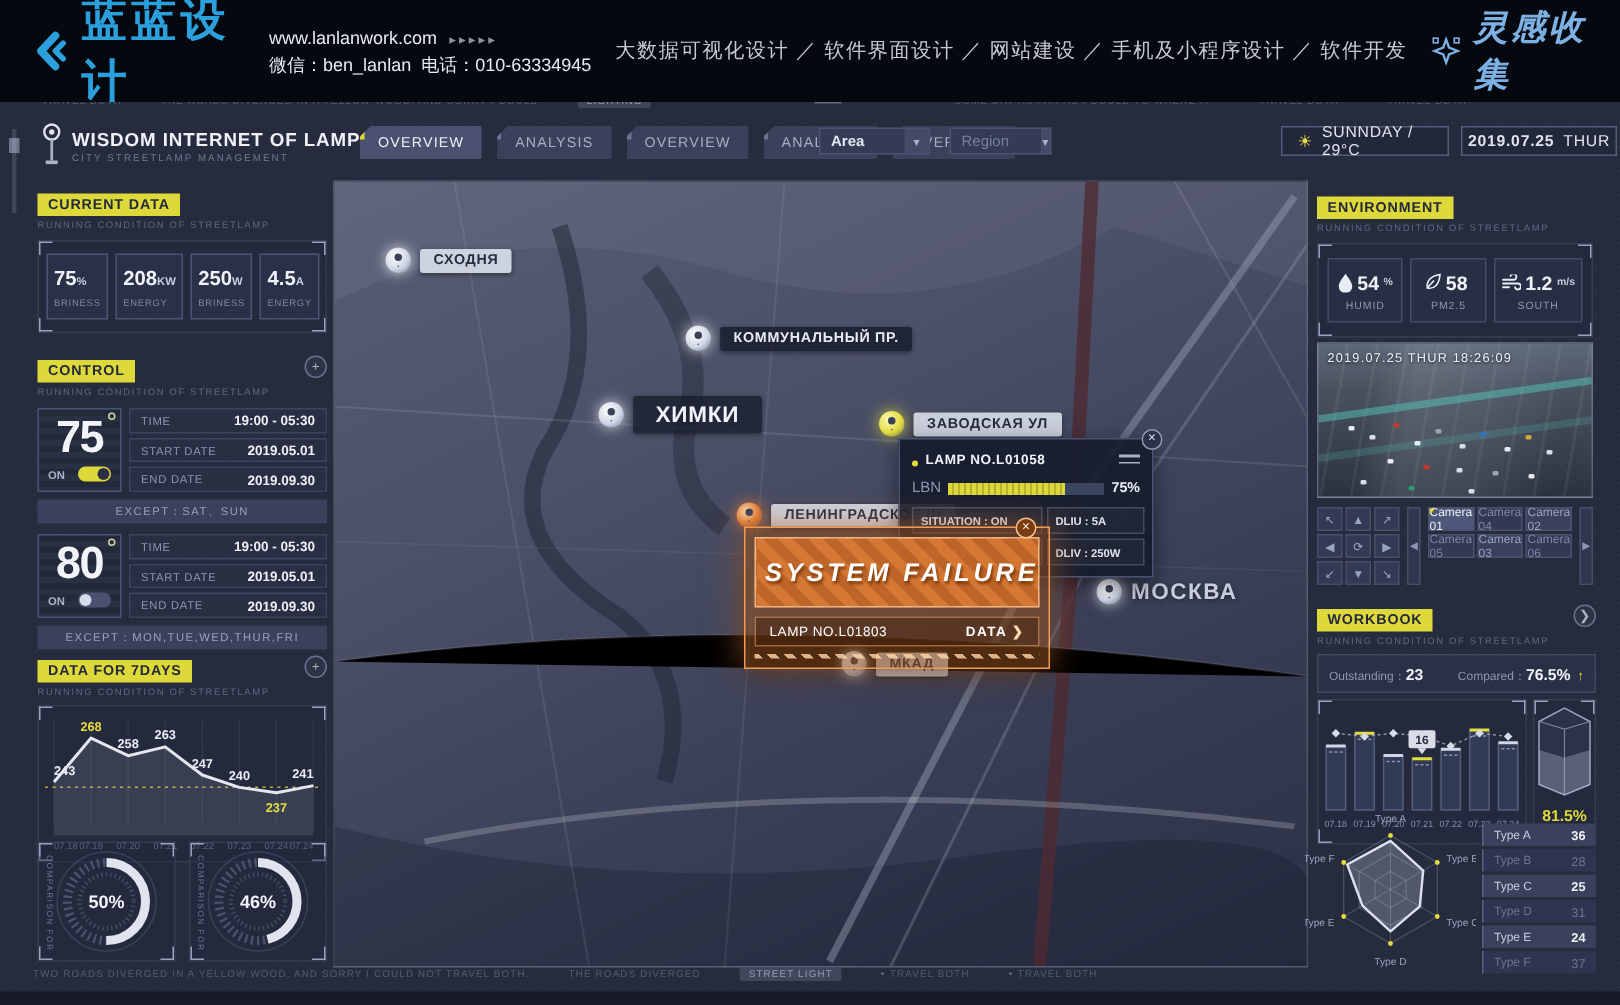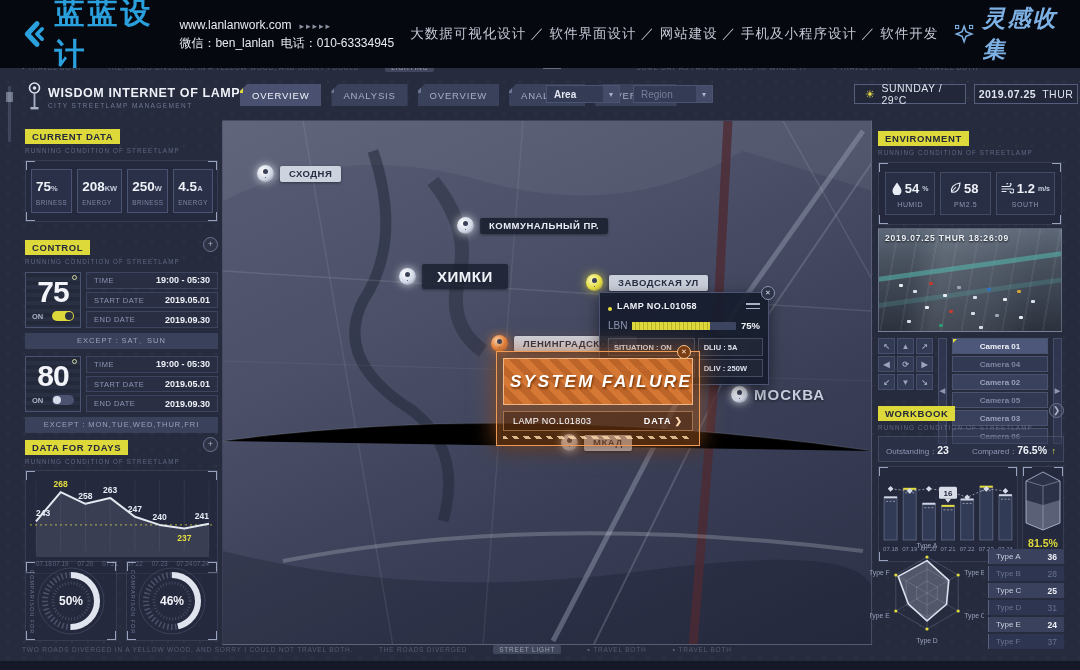--- a/index.html
+++ b/index.html
@@ -55,21 +55,21 @@
   .tab { position:relative; min-width:58px; text-align:center; background:#3a415a; color:#a7afc6;
     font-size:9.5px; letter-spacing:.8px; padding:6px 12px 5px;
     clip-path:polygon(7px 0,100% 0,100% 100%,0 100%,0 7px); cursor:pointer; }
   .tab::before { content:""; position:absolute; left:0; top:0; width:3px; height:9px; background:#6a7390; }
   .tab.active { background:#4a5170; color:#eef1f7; }
   .tab.active::before { background:#ded93b; }
   .selects { position:absolute; left:518px; top:3px; display:flex; gap:13px; }
   .select { width:74px; height:18px; background:#343b54; border:1px solid #4a5472;
     display:flex; align-items:center; justify-content:space-between; padding-left:7px;
     font-size:10px; cursor:pointer; }
-  .select.dim { color:#767f9c; width:80px;gap:21px; }
+  .select.dim { color:#767f9c; width:68px;gap:21px; }
   .select b { font-weight:bold; color:#e3e7f1; }
   .select .caret { width:16px; height:16px; background:#434b68; color:#aab2c8;
     display:flex; align-items:center; justify-content:center; font-size:8px; }
   .hdr-box { position:absolute; top:2px; height:20px; border:1px solid #545d7c;
     display:flex; align-items:center; gap:6px; padding:0 10px; font-size:10.5px;
     color:#dfe3ee; letter-spacing:.5px; background:rgba(30,35,52,.4); }
   .hdr-weather { left:826px; width:112px; }
   .hdr-date { left:946px; width:104px; justify-content:center; }
   .sun-ico { color:#f0e14a; font-size:11px; }
   .hdr-date b { font-weight:bold; }
@@ -197,42 +197,42 @@
   
   .p-env { position:absolute; left:878px; top:70px; width:184px; }
   .env-grid { margin-top:6px; padding:9px 6px; display:grid; grid-template-columns:repeat(3,1fr); gap:5px; }
   .env-card { border:1px solid rgba(120,130,160,.35); background:rgba(48,55,80,.4);
     padding:8px 4px 6px; text-align:center; }
   .env-top { display:flex; align-items:center; justify-content:center; gap:3px; }
   .env-card .v { font-size:13px; font-weight:bold; color:#eef1f7; }
   .env-card .u { font-size:7px; font-weight:bold; color:#c7cddd; }
   .env-card .l { font-size:7px; color:#8d96b2; margin-top:5px; letter-spacing:.6px; }
 
-  .p-camera { position:absolute; left:878px; top:170px; width:184px;font-weight:bold; }
+  .p-camera { position:absolute; left:878px; top:170px; width:184px; }
   .video { position:relative; height:104px; border:1px solid rgba(160,170,198,.4); overflow:hidden;
     background:linear-gradient(180deg,#5d6878 0%,#49525f 30%,#39404d 70%,#2c323d 100%); }
   .video .road { position:absolute; inset:0;
     background:linear-gradient(100deg, transparent 20%, rgba(180,190,200,.18) 35%, rgba(120,130,145,.25) 60%, transparent 85%),
                repeating-linear-gradient(100deg, transparent 0 18px, rgba(255,255,255,.06) 18px 20px); }
   .video .girder { position:absolute; left:-5%; top:34%; width:110%; height:5px;
     background:#57c4b8; opacity:.5; transform:rotate(-8deg); box-shadow:0 26px 0 rgba(87,196,184,.4); }
   .cars { position:absolute; left:20px; top:55px; width:4px; height:3px; background:#e8ecf2; border-radius:1px;
     box-shadow: 14px 6px 0 #d8dee8, 30px -2px 0 #c23b2e, 44px 10px 0 #e8ecf2, 58px 2px 0 #9aa4b2,
       74px 12px 0 #d8dee8, 88px 4px 0 #2e72c2, 104px 14px 0 #e8ecf2, 118px 6px 0 #d0a23a,
       132px 16px 0 #d8dee8, 26px 22px 0 #e8ecf2, 50px 26px 0 #c23b2e, 72px 28px 0 #d8dee8,
       96px 30px 0 #9aa4b2, 120px 32px 0 #e8ecf2, 8px 36px 0 #d8dee8, 40px 40px 0 #2e9a72, 80px 42px 0 #d8dee8; }
   .vid-time { position:absolute; left:6px; top:4px; font-size:8.5px; letter-spacing:.8px;
     color:#eef1f7; text-shadow:0 1px 2px rgba(0,0,0,.8); }
   .cam-controls { margin-top:6px; display:flex; gap:5px; align-items:stretch; }
   .dpad { display:grid; grid-template-columns:repeat(3,17px); grid-auto-rows:16px; gap:2px; }
   .dpad .db { background:#333a54; border:1px solid #454e6b; color:#9aa4bf; font-size:8px;
     display:flex; align-items:center; justify-content:center; cursor:pointer; }
   .cam-arrow { width:9px; background:#2f364e; border:1px solid #454e6b; color:#8d96b2;
     display:flex; align-items:center; justify-content:center; font-size:7px; cursor:pointer; }
-  .cam-grid { flex:1; display:grid; grid-template-columns:1fr; grid-auto-rows:16px; gap:2px; }
+  .cam-grid { flex:1; display:grid; grid-template-columns:1fr 1fr 1fr; grid-auto-rows:16px; gap:2px; }
   .cam-btn { background:#3a415c; border:1px solid #4a5270; color:#99a2bd; font-size:8px;
     display:flex; align-items:center; justify-content:center; cursor:pointer; position:relative; }
   .cam-btn.dim { background:#323952; color:#7d86a3; }
   .cam-btn.active { background:#4d5779; color:#eef1f7; }
   .cam-btn.active::before { content:""; position:absolute; left:0; top:0;
     border-top:4px solid #ded93b; border-right:4px solid transparent; }
 
   .p-workbook { position:absolute; left:878px; top:345px; width:186px; }
   .wb-stats { margin-top:5px; border:1px solid rgba(120,130,160,.3); background:rgba(48,55,80,.45);
     display:flex; justify-content:space-between; align-items:center; padding:3px 7px; }

